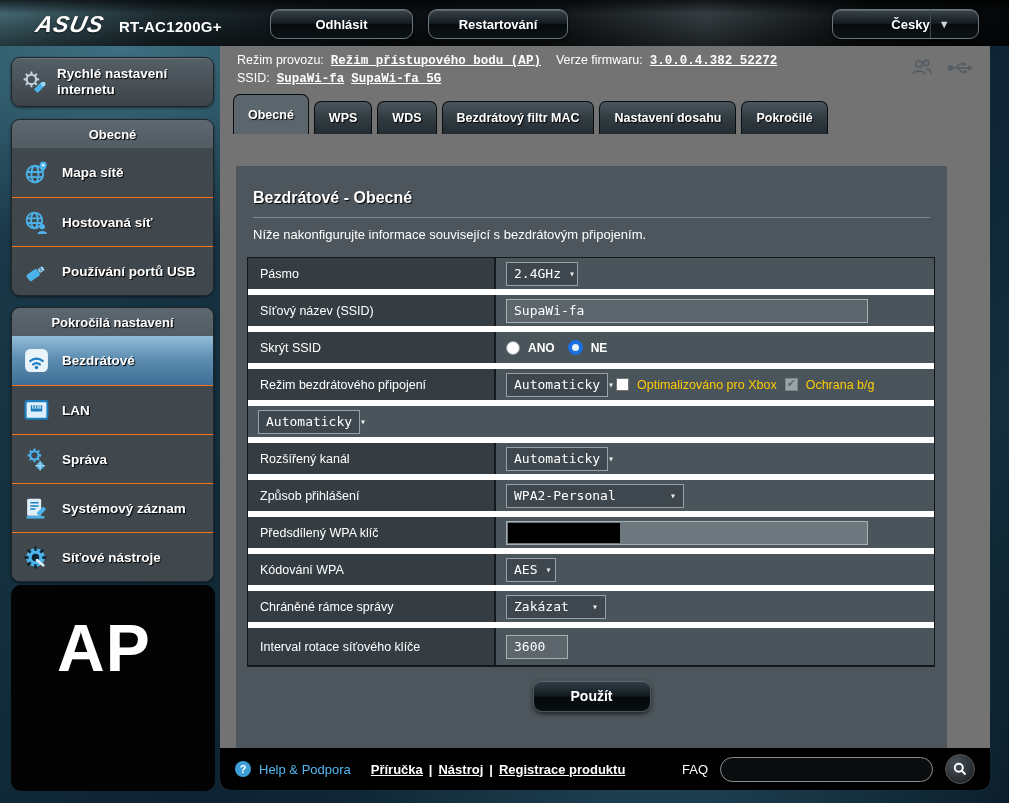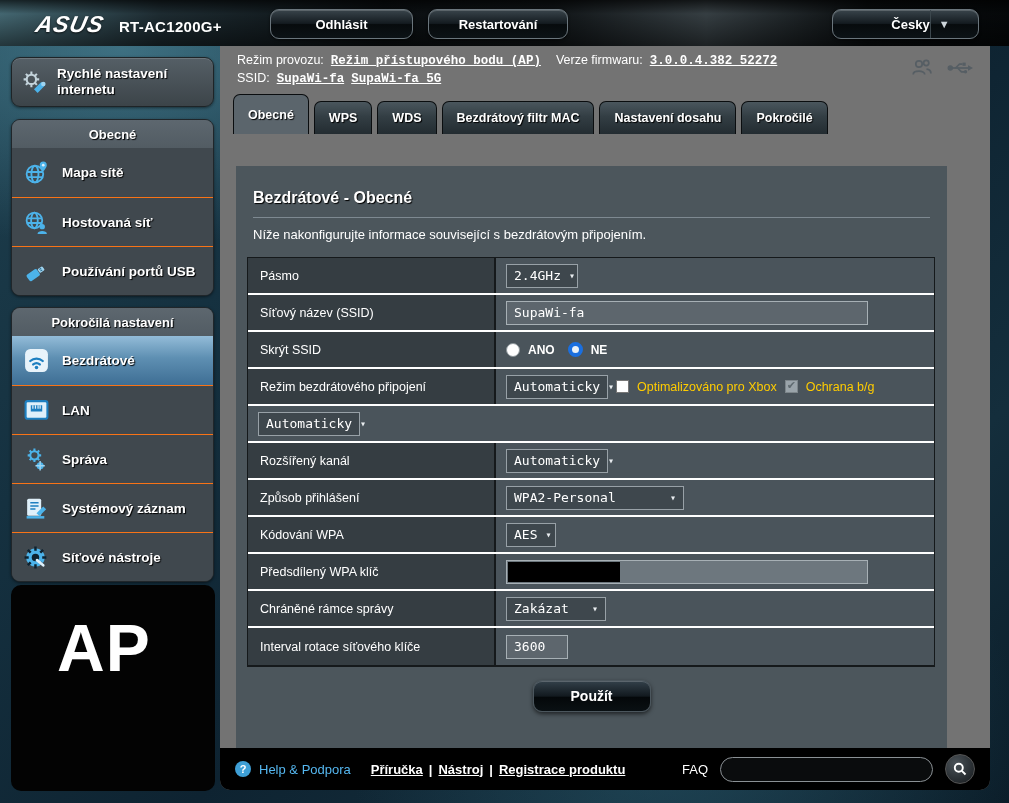--- a/index.html
+++ b/index.html
@@ -76,21 +76,21 @@
     border:1px solid #0a0d0f; border-bottom:none; border-radius:7px 7px 0 0; cursor:pointer;
     background:linear-gradient(180deg,#4a565d 0%,#333e44 45%,#232c31 100%); text-shadow:1px 1px 1px #000; }
   .tab.active { height:40px; line-height:40px; background:#5b656c; }
 
   .panel { position:absolute; left:16px; top:88px; width:711px; height:614px; background:#4c565c;margin-top:32px; }
   .panel-title { padding:23px 17px 0; color:#fff; font-size:16px; font-weight:bold; text-shadow:1px 1px 1px #000; }
   .panel-divider { margin:10px 17px 9px; border-top:1px solid #7e8991; }
   .panel-desc { padding:0 17px; color:#fff; font-size:13px; }
 
   .form-table { margin:15px 12px 0 11px; border:1px solid #15191b; border-bottom:2px solid #15191b; }
-  .form-row { display:flex; height:37px; border-bottom:2px solid #ffffff; }
+  .form-row { display:flex; height:37px; border-bottom:6px solid #ffffff; }
   .form-row:last-child { border-bottom:none; }
   .form-label { flex:0 0 248px; background:#353d42; color:#fff; font-size:12.5px;
     display:flex; align-items:center; padding:0 12px; border-right:2px solid #15191b; }
   .form-value { flex:1; background:#4a545b; display:flex; align-items:center; padding:0 10px; gap:8px; }
 
   .ui-select { display:inline-flex; align-items:center; height:24px; padding:0 7px;
     background:#3e474d; border:1px solid #98a1a7; color:#fff; cursor:pointer;
     font-family:"DejaVu Sans Mono", monospace; font-size:13px; }
   .ui-select .chev { margin-left:auto; padding-left:8px; font-size:10px; color:#e9edf0; }
   .ui-select .chev::after { content:"▾"; }
@@ -377,34 +377,34 @@
         <div class="form-label">Způsob přihlášení</div>
         <div class="form-value">
           <div class="ui-select w178">
             <span>WPA2-Personal</span>
             <span class="chev"></span>
           </div>
         </div>
       </div>
 
       <div class="form-row">
+        <div class="form-label">Předsdílený WPA klíč</div>
+        <div class="form-value">
+          <div class="wpa-key-wrap">
+            <div class="redaction"></div>
+          </div>
+        </div>
+      </div>
+
+      <div class="form-row">
         <div class="form-label">Kódování WPA</div>
         <div class="form-value">
           <div class="ui-select w50">
             <span>AES</span>
             <span class="chev"></span>
-          </div>
-        </div>
-      </div>
-
-      <div class="form-row">
-        <div class="form-label">Předsdílený WPA klíč</div>
-        <div class="form-value">
-          <div class="wpa-key-wrap">
-            <div class="redaction"></div>
           </div>
         </div>
       </div>
 
       <div class="form-row">
         <div class="form-label">Chráněné rámce správy</div>
         <div class="form-value">
           <div class="ui-select w100">
             <span>Zakázat</span>
             <span class="chev"></span>

